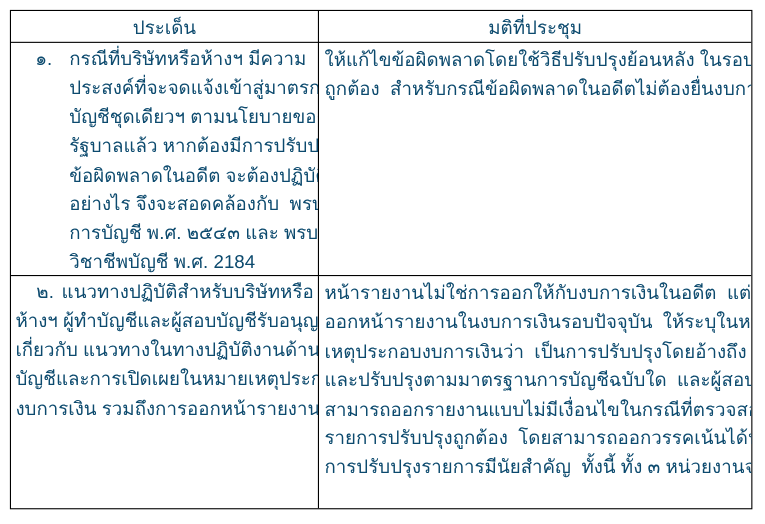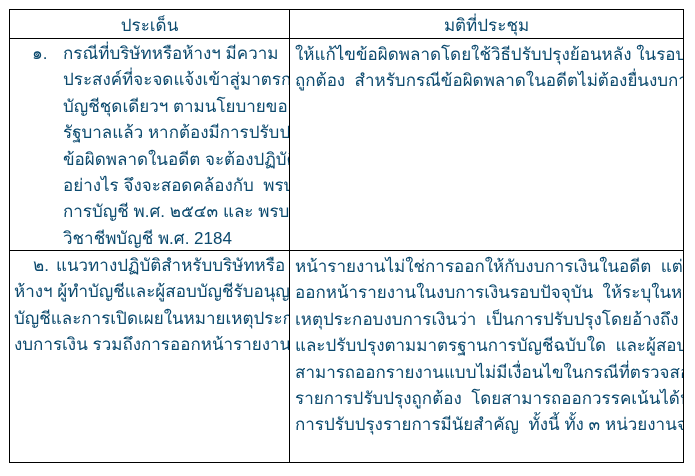--- a/index.html
+++ b/index.html
@@ -80,20 +80,21 @@
     </div>
 
     <div class="cell row-divided res">
       <div class="line">ให้แก้ไขข้อผิดพลาดโดยใช้วิธีปรับปรุงย้อนหลัง ในรอบระยะ</div>
       <div class="line">ถูกต้อง  สำหรับกรณีข้อผิดพลาดในอดีตไม่ต้องยื่นงบการเงิน</div>
     </div>
 
     <div class="cell col-left issue-2">
       <div class="line first"><span class="num">๒.</span><span>แนวทางปฏิบัติสำหรับบริษัทหรือ</span></div>
       <div class="line">ห้างฯ ผู้ทำบัญชีและผู้สอบบัญชีรับอนุญาต</div>
+      <div class="line">เกี่ยวกับ แนวทางในทางปฏิบัติงานด้าน</div>
       <div class="line">บัญชีและการเปิดเผยในหมายเหตุประกอบ</div>
       <div class="line">งบการเงิน รวมถึงการออกหน้ารายงานของ</div>
     </div>
 
     <div class="cell res">
       <div class="line">หน้ารายงานไม่ใช่การออกให้กับงบการเงินในอดีต  แต่เป็นการ</div>
       <div class="line">ออกหน้ารายงานในงบการเงินรอบปัจจุบัน  ให้ระบุในหมาย</div>
       <div class="line">เหตุประกอบงบการเงินว่า  เป็นการปรับปรุงโดยอ้างถึง พรก.</div>
       <div class="line">และปรับปรุงตามมาตรฐานการบัญชีฉบับใด  และผู้สอบบัญชี</div>
       <div class="line">สามารถออกรายงานแบบไม่มีเงื่อนไขในกรณีที่ตรวจสอบแล้ว</div>

